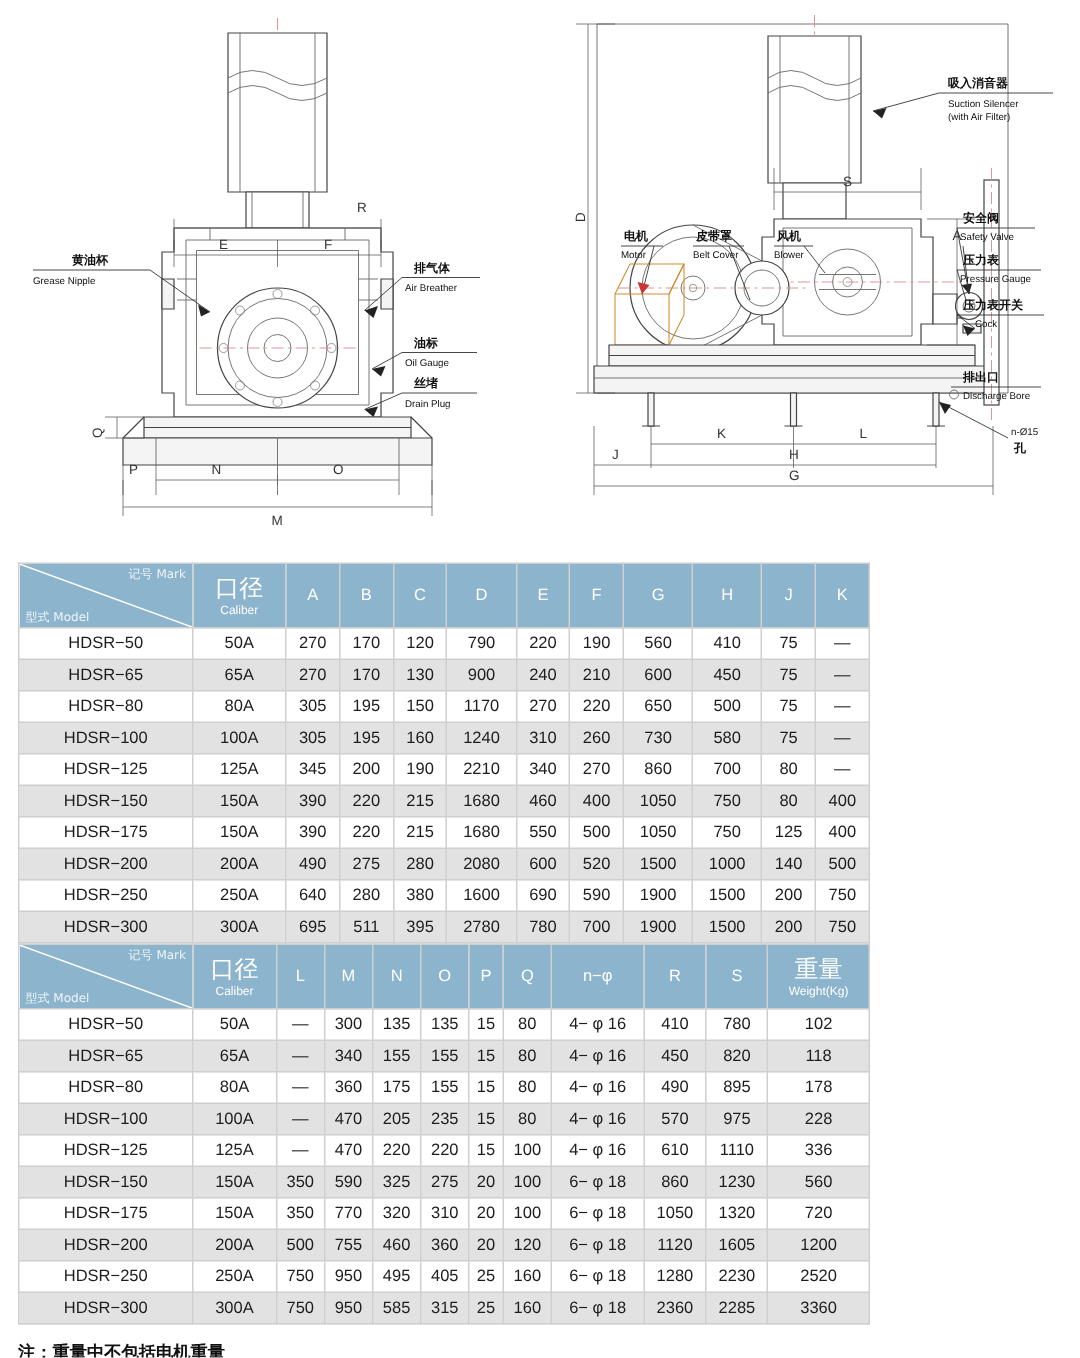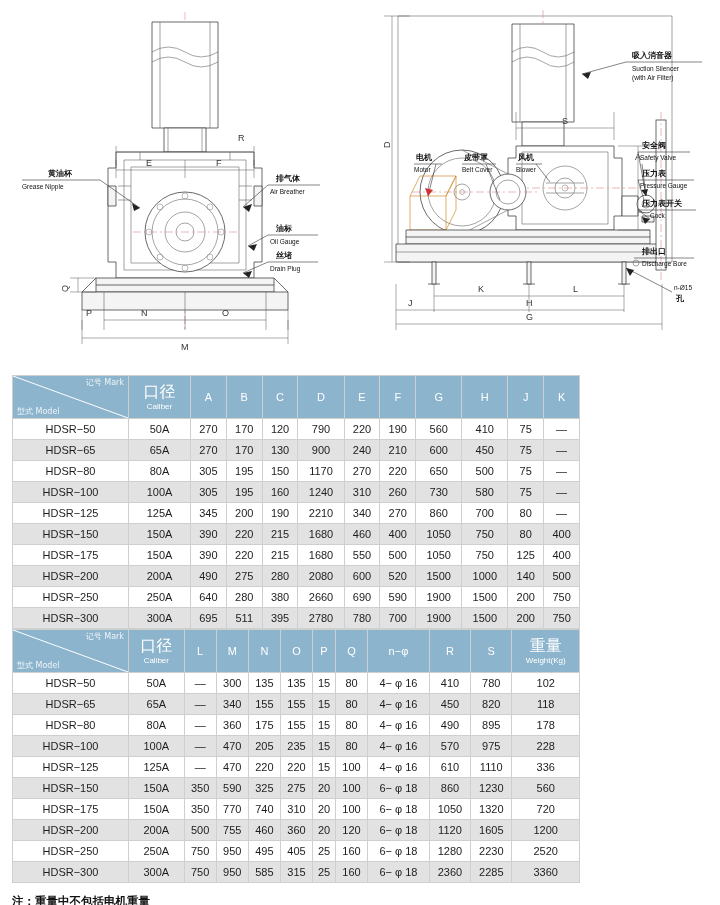--- a/index.html
+++ b/index.html
@@ -499,21 +499,21 @@
           <td>1000</td>
           <td>140</td>
           <td>500</td>
         </tr>
         <tr>
           <td>HDSR−250</td>
           <td>250A</td>
           <td>640</td>
           <td>280</td>
           <td>380</td>
-          <td>2660</td>
+          <td>1600</td>
           <td>690</td>
           <td>590</td>
           <td>1900</td>
           <td>1500</td>
           <td>200</td>
           <td>750</td>
         </tr>
         <tr>
           <td>HDSR−300</td>
           <td>300A</td>
@@ -649,21 +649,21 @@
           <td>6− φ 18</td>
           <td>860</td>
           <td>1230</td>
           <td>560</td>
         </tr>
         <tr>
           <td>HDSR−175</td>
           <td>150A</td>
           <td>350</td>
           <td>770</td>
-          <td>740</td>
+          <td>320</td>
           <td>310</td>
           <td>20</td>
           <td>100</td>
           <td>6− φ 18</td>
           <td>1050</td>
           <td>1320</td>
           <td>720</td>
         </tr>
         <tr>
           <td>HDSR−200</td>

